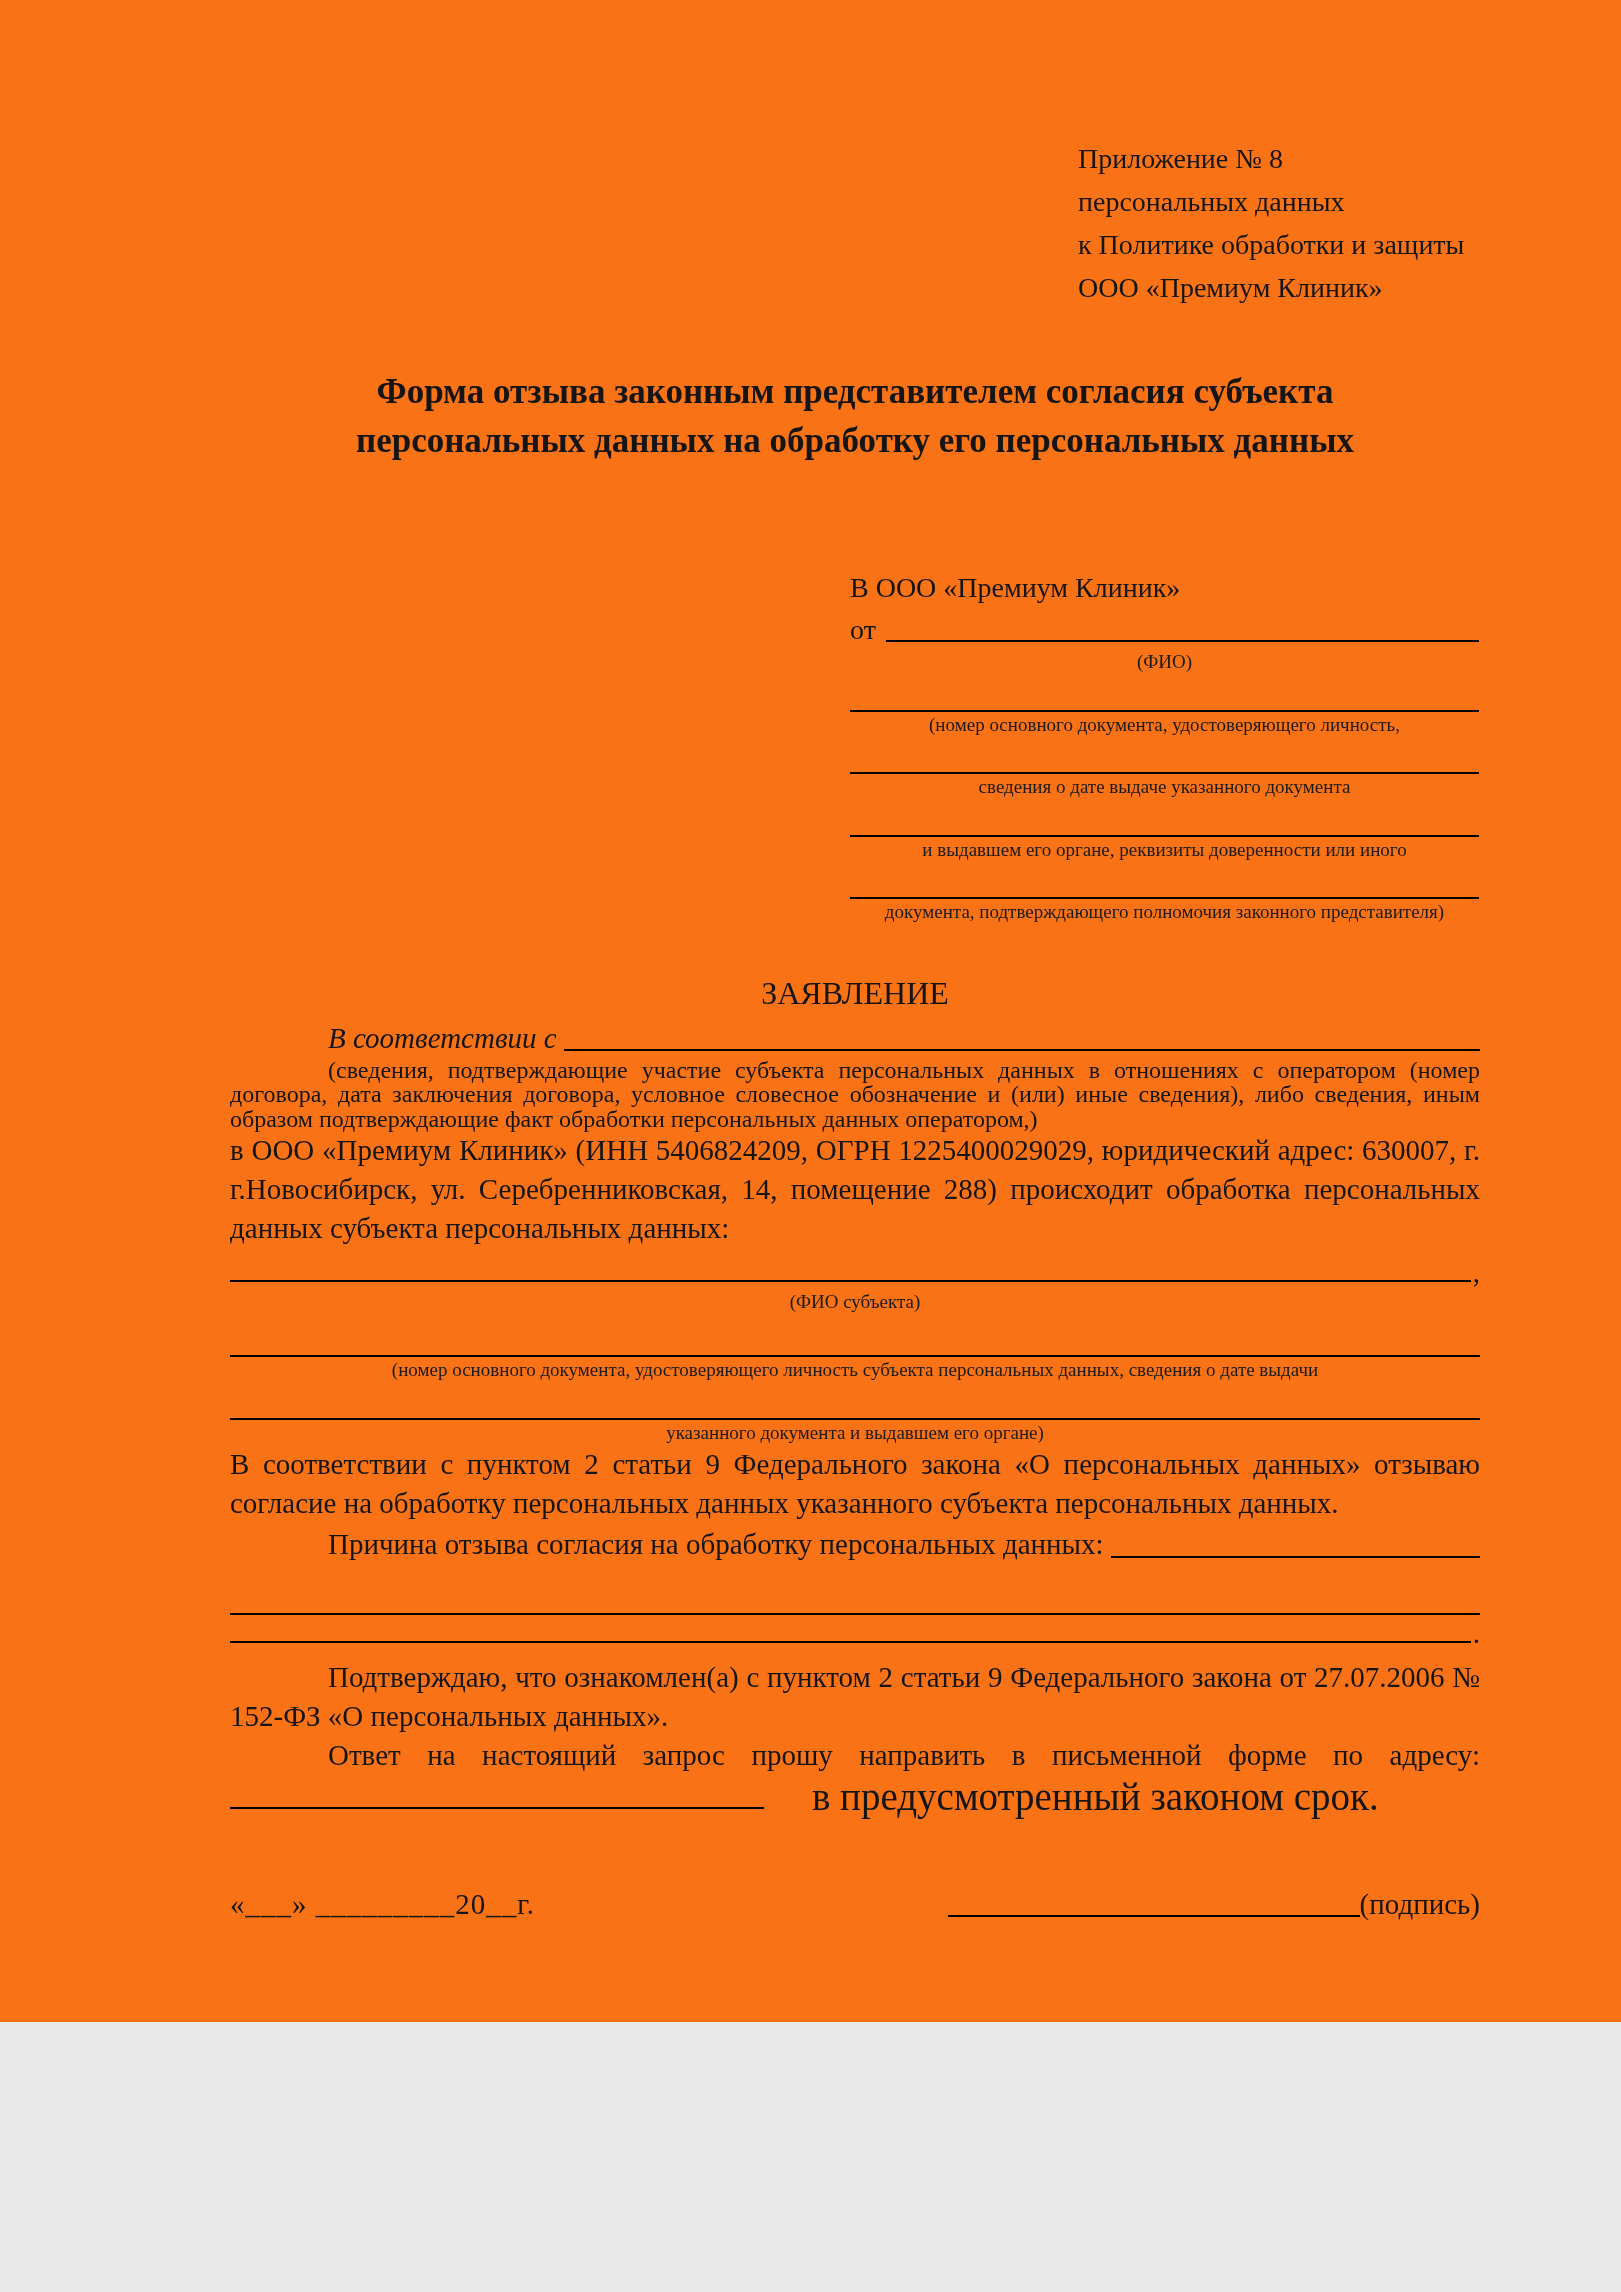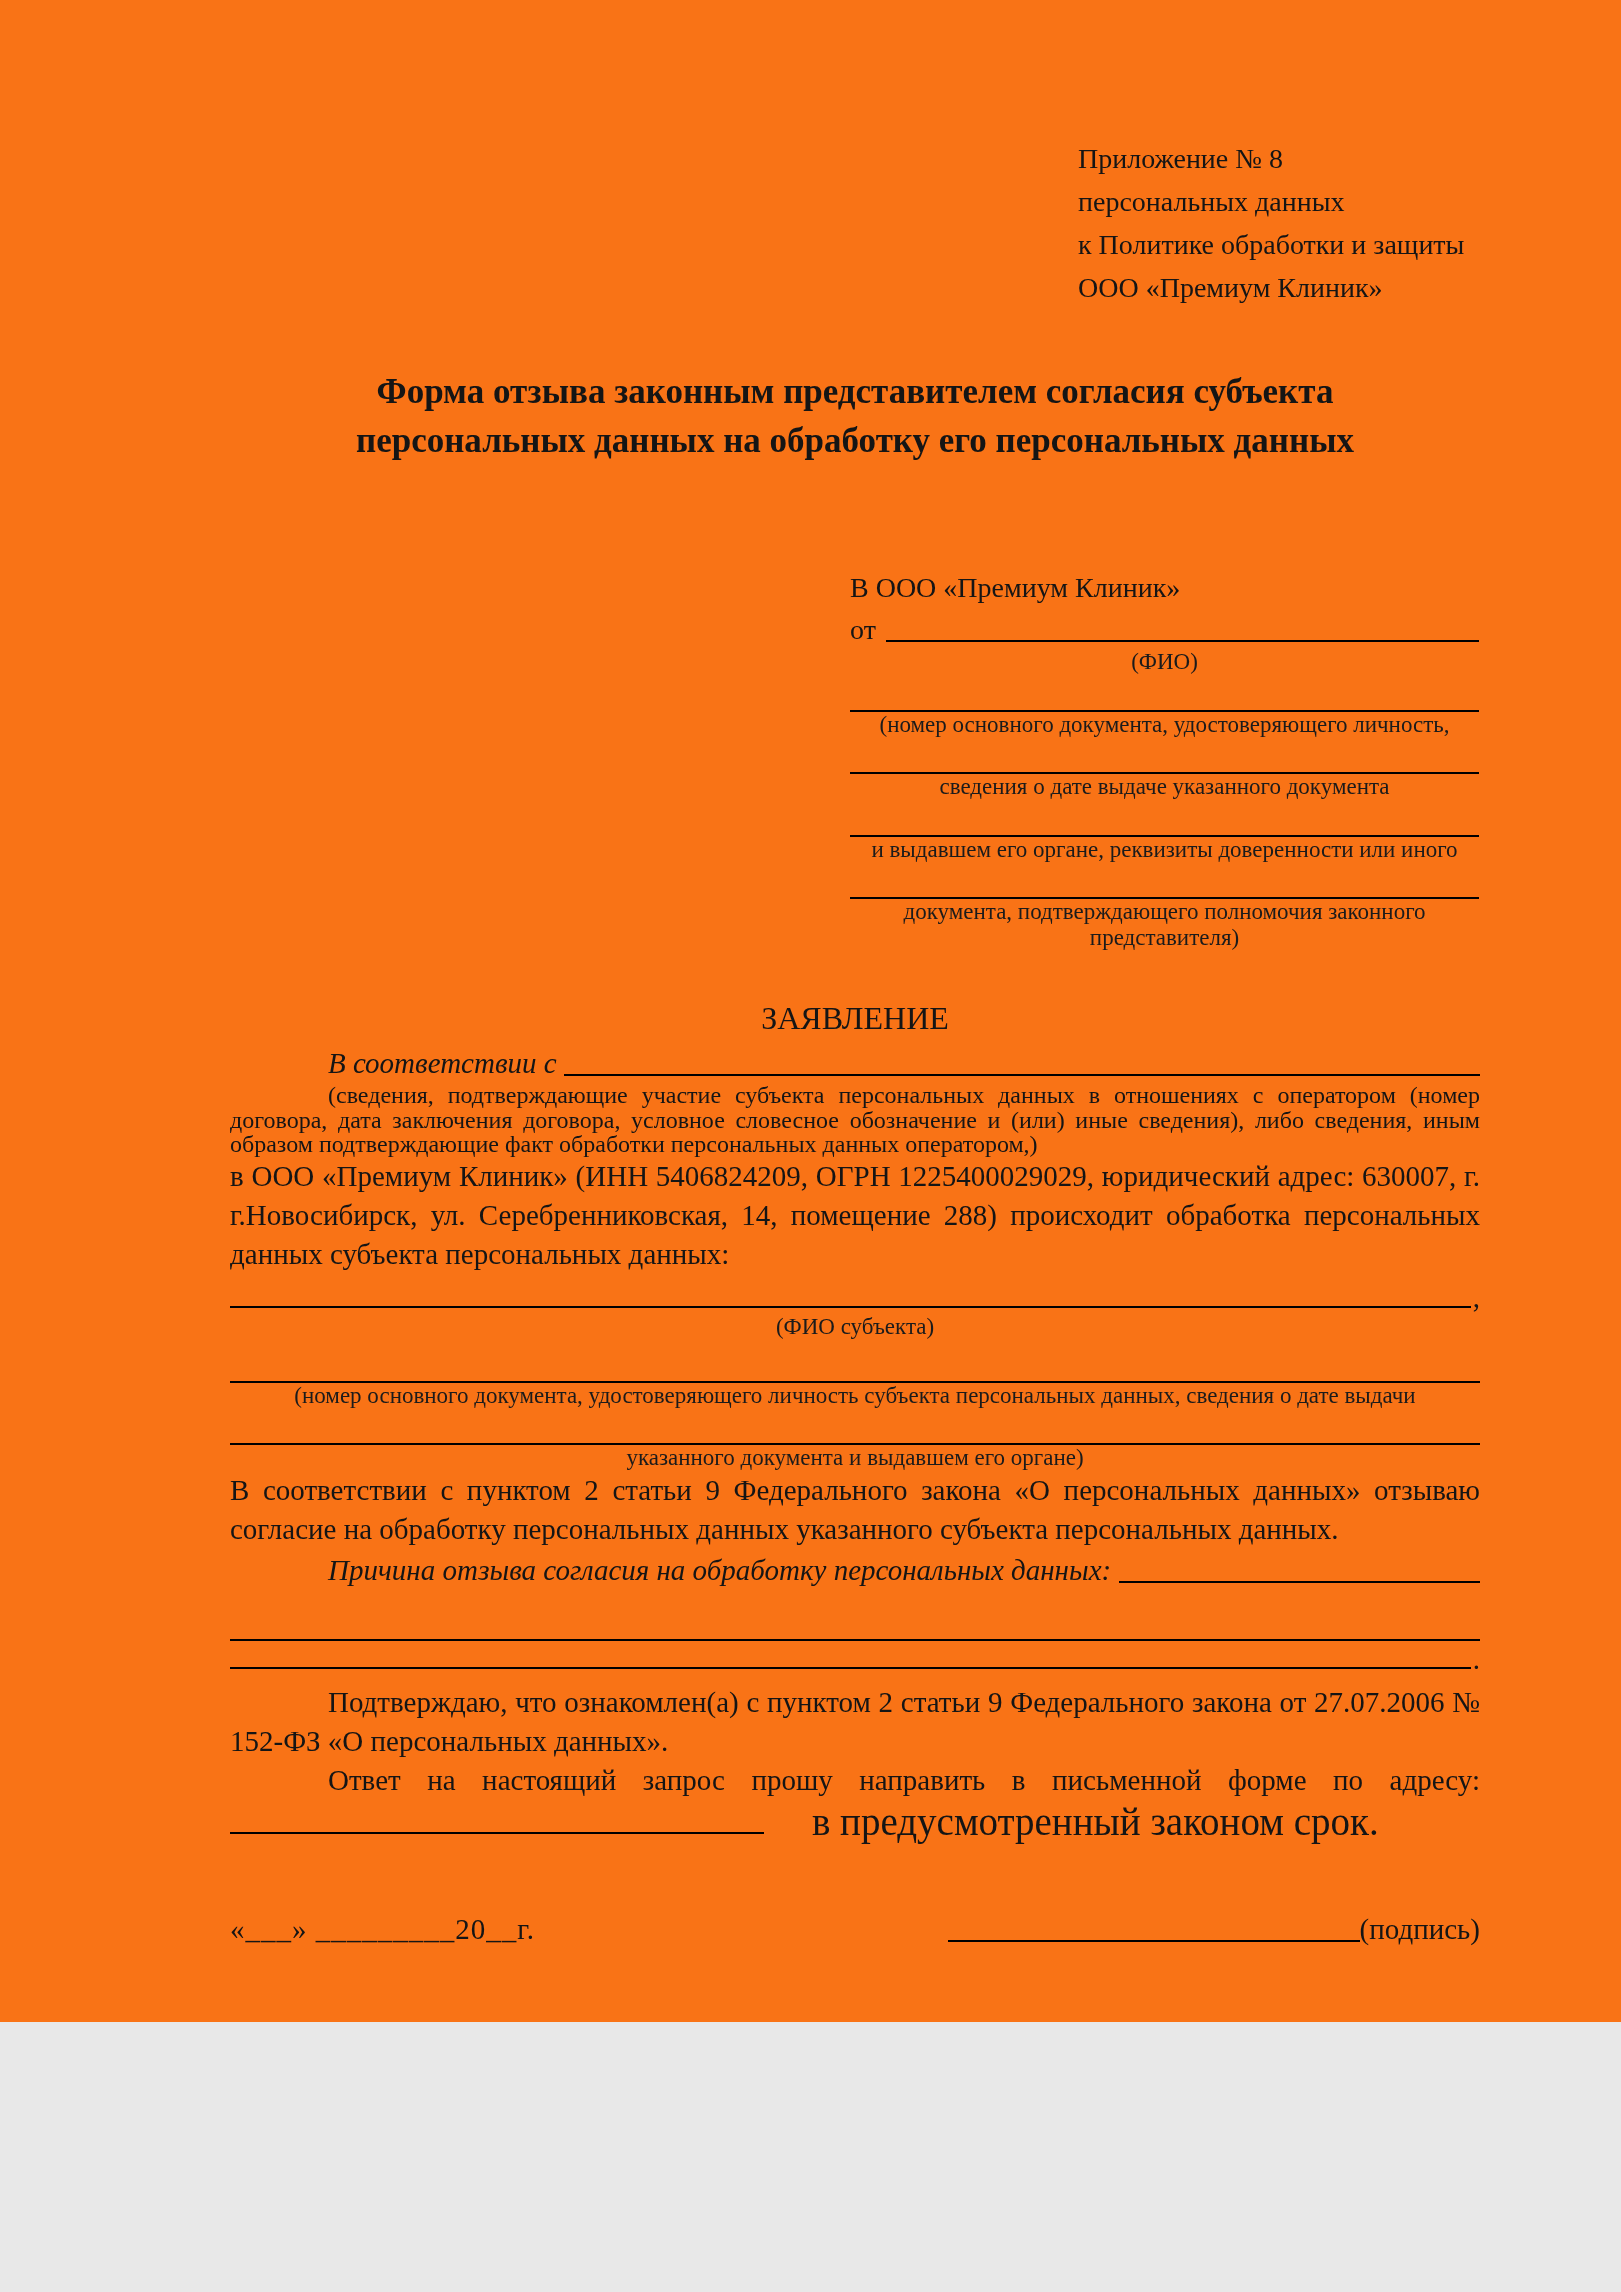--- a/index.html
+++ b/index.html
@@ -38,21 +38,21 @@
     margin-top:102px;
     margin-left:620px;
     width:629px;
     font-size:28px;
   }
   .addr-org { line-height:41px; }
   .from-row { display:flex; align-items:flex-end; height:41px; }
   .from-row .lbl { line-height:39px; padding-right:9.8px; }
   .fill { flex:1 1 auto; border-bottom:2px solid #000; margin-bottom:6.9px; }
   .cap {
-    font-size:23px;
+    font-size:19px;
     line-height:25.5px;
     text-align:center;
     color:#1b1b1b;
   }
   .uline { height:35px; border-bottom:2px solid #000; }
   
   .zayavlenie {
     margin-top:47px;
     text-align:center;
     font-size:32px;
@@ -71,21 +71,21 @@
     font-size:29px;
     line-height:39px;
     text-align:justify;
   }
   .para.indent { text-indent:98px; }
   .para.stretch-last { text-align-last:justify; }
   .trail-row { display:flex; align-items:flex-end; height:35px; font-size:29px; }
   .trail-row .uline-fill { flex:1 1 auto; border-bottom:2px solid #000; margin-bottom:6.9px; }
   .trail-row .trail { line-height:33px; padding-left:2px; }
   .subject-line { margin-top:5.9px; }
-  .reason-row { padding-left:98px;font-style:italic; }
+  .reason-row { padding-left:98px; }
   .gap14 { margin-top:13.7px; }
   .gap8  { margin-top:7.8px; }
   .reply-row { height:41px; display:flex; align-items:flex-end; font-size:39px;gap:44px; }
   .uline-fixed { width:534px; border-bottom:2px solid #000; margin-bottom:6.9px; }
   .reply-row .suffix { line-height:39px; padding-left:3.9px; }
   
   .footer {
     margin-top:65px;
     display:flex;
     justify-content:space-between;

